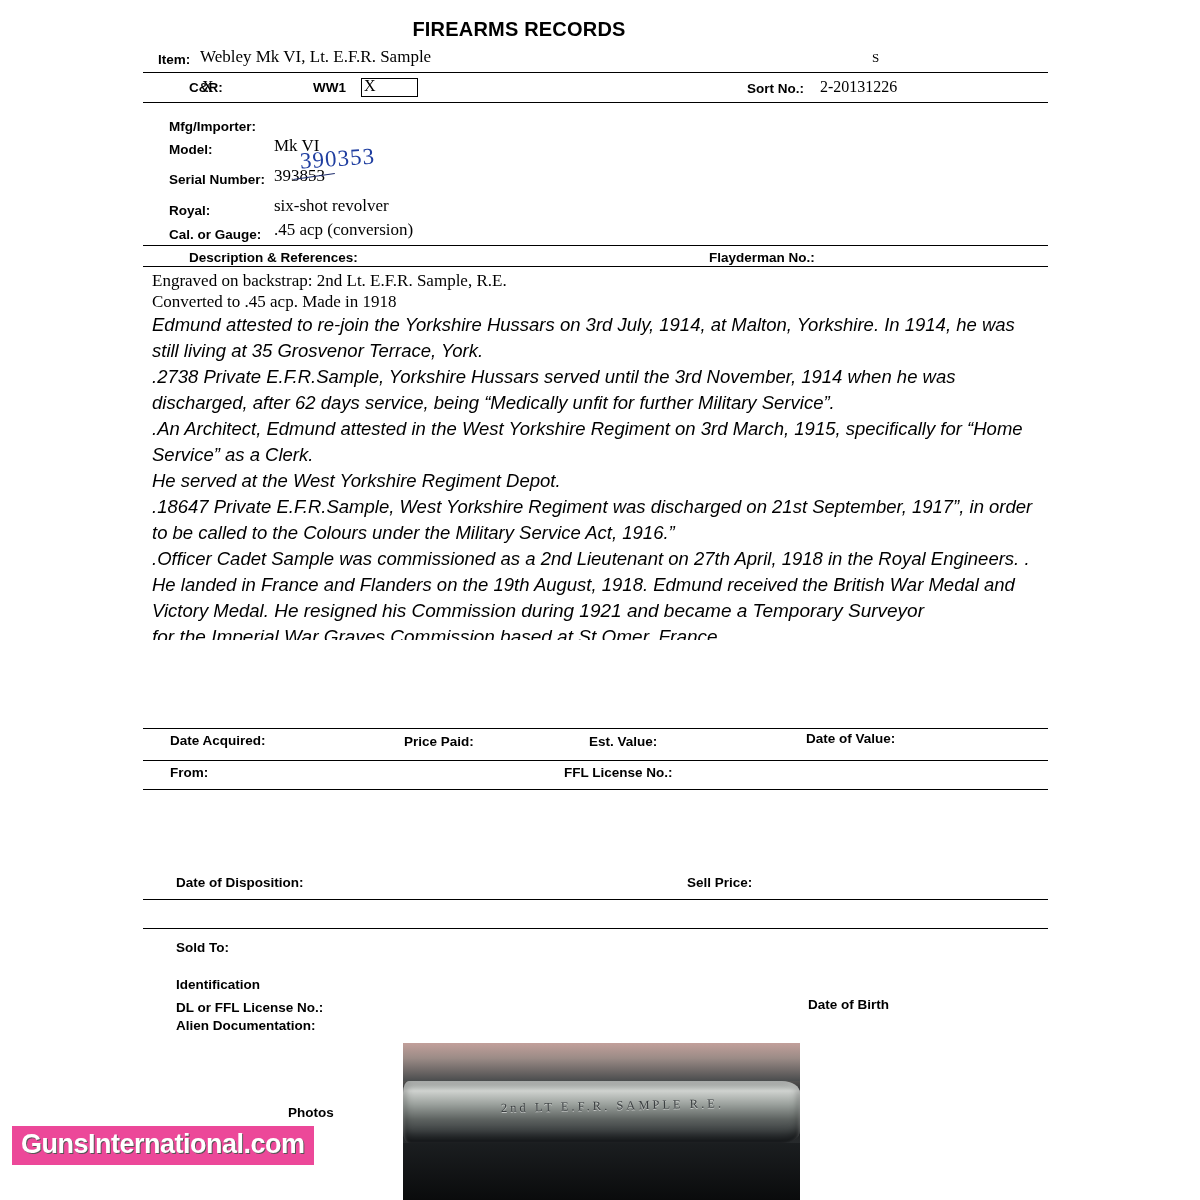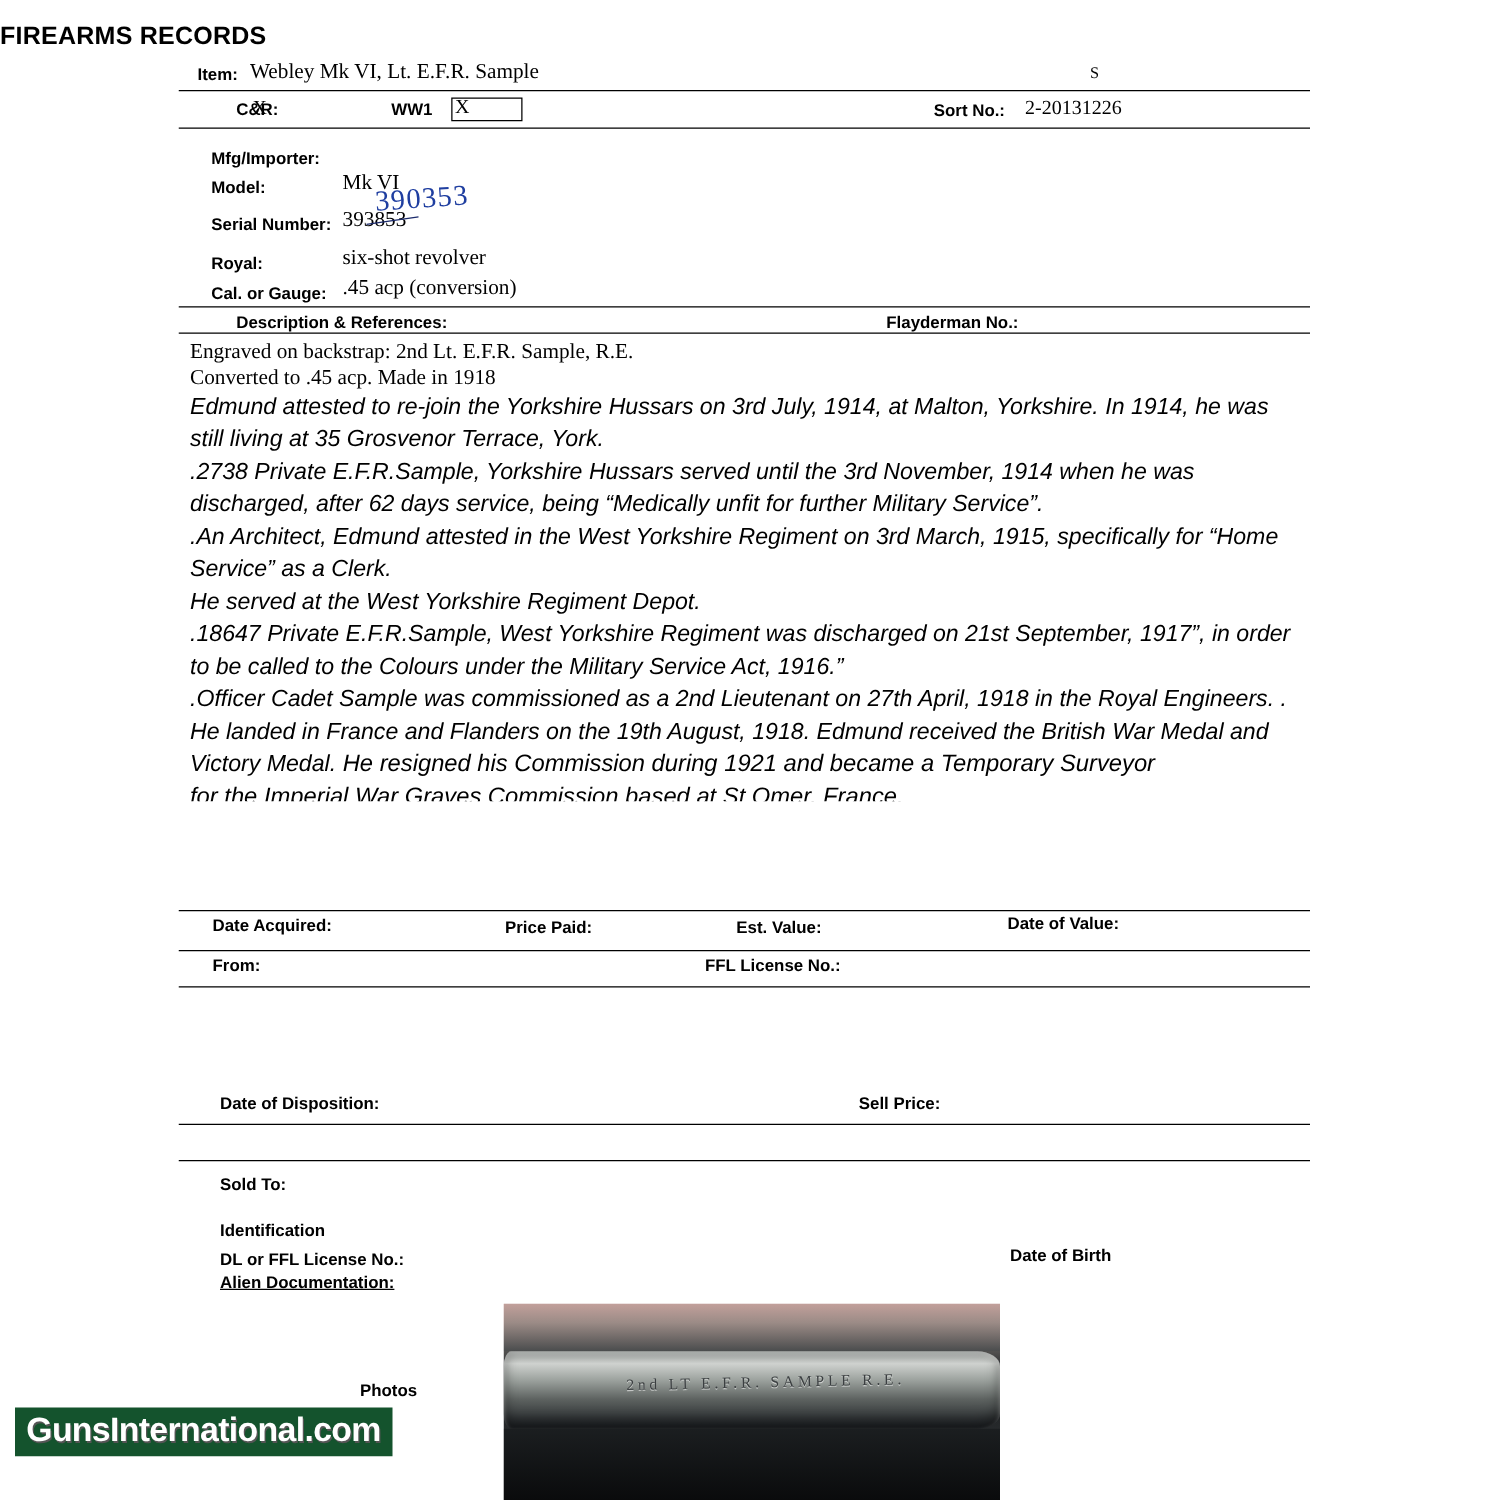--- a/index.html
+++ b/index.html
@@ -18,20 +18,21 @@
   .page {
     position: absolute;
     left: 0; top: 0;
     width: 1200px;
     height: 1200px;
   }
   .title {
     position: absolute;
     left: 0; top: 18px;
     width: 1038px;
+    text-align: center;
     font-size: 20px;
     font-weight: bold;
     letter-spacing: 0.2px;
     font-family: "Liberation Sans", sans-serif;
   }
   .lbl {
     font-family: "Liberation Sans", sans-serif;
     font-weight: bold;
     font-size: 13.5px;
   }
@@ -133,21 +134,21 @@
 
   #disp-label   { left: 176px; top: 875px; }
   #sell-label   { left: 687px; top: 875px; }
   #rule-8       { left: 143px; top: 899px; width: 905px; }
   #soldto-label { left: 176px; top: 904px; margin-top: 36px; }
   #rule-9       { left: 143px; top: 928px; width: 905px; }
 
   #ident-label  { left: 176px; top: 977px; }
   #dlffl-label  { left: 176px; top: 1000px; }
   #dob-label    { left: 808px; top: 997px; }
-  #alien-label  { left: 176px; top: 1018px; text-decoration: underline; }
+  #alien-label  { left: 176px; top: 1018px; }
 
   #photos-label { left: 288px; top: 1105px; }
 
   
   #photo {
     position: absolute;
     left: 403px; top: 1043px;
     width: 397px; height: 157px;
     background: linear-gradient(180deg,#c9a9a4 0%, #b98f8a 9%, #7c7570 16%, #36383a 30%, #1e2123 52%, #2b2e30 70%, #141618 86%, #0b0c0d 100%);
     overflow: hidden;
@@ -183,21 +184,21 @@
   }
 
   
   #watermark {
     position: absolute;
     left: 12px; top: 1126px;
     font-family: "Liberation Sans", sans-serif;
     font-weight: bold;
     font-size: 27px;
     color: #ffffff;
-    background: #14532d;
+    background: #ec4899;
     padding: 3px 9px 5px 9px;
     letter-spacing: -0.5px;
     text-shadow: 1px 1px 0 #555;
   }
 </style>
 </head>
 <body>
 
 <div class="page">
 

